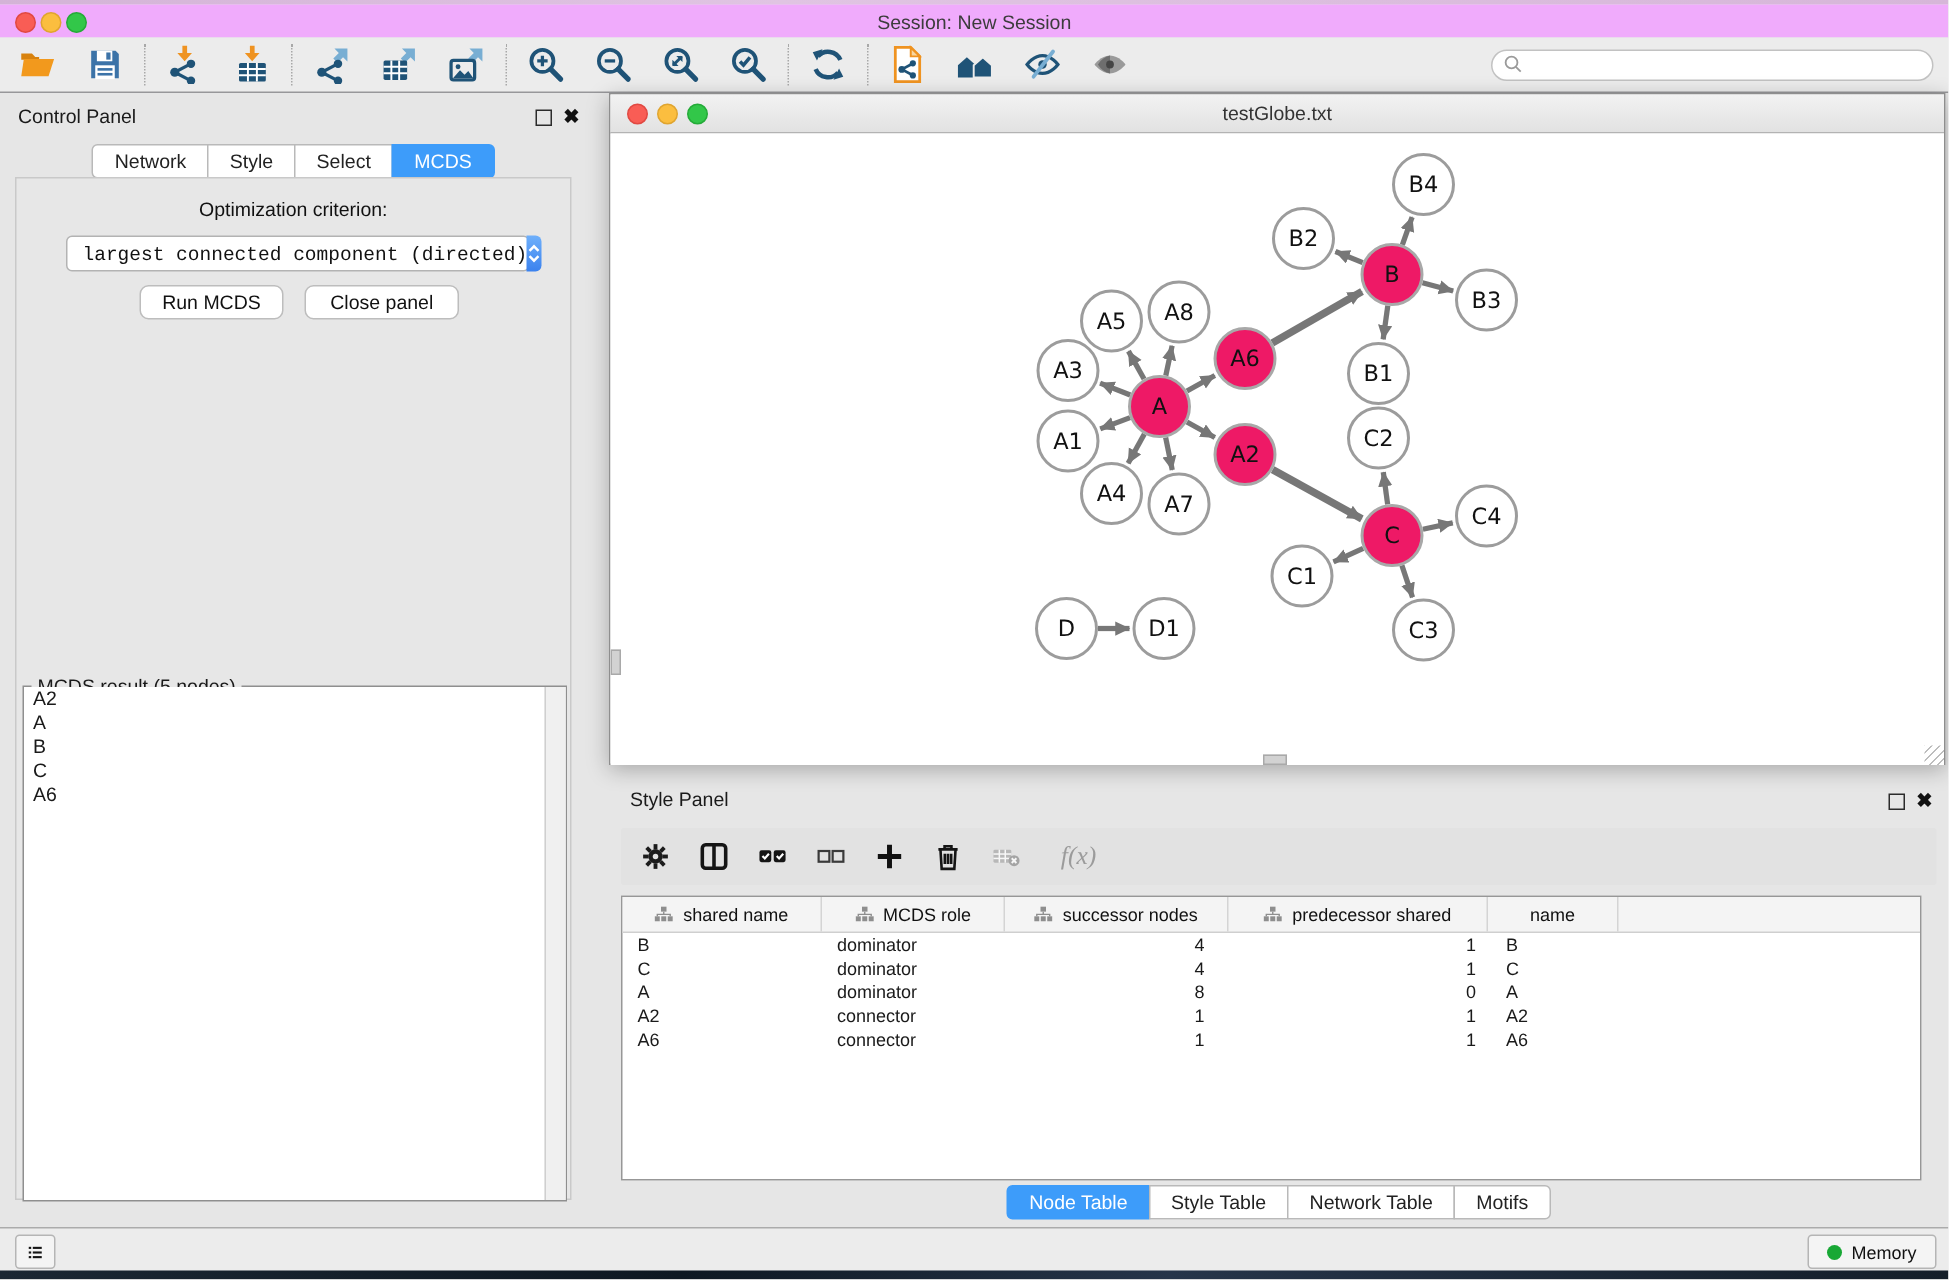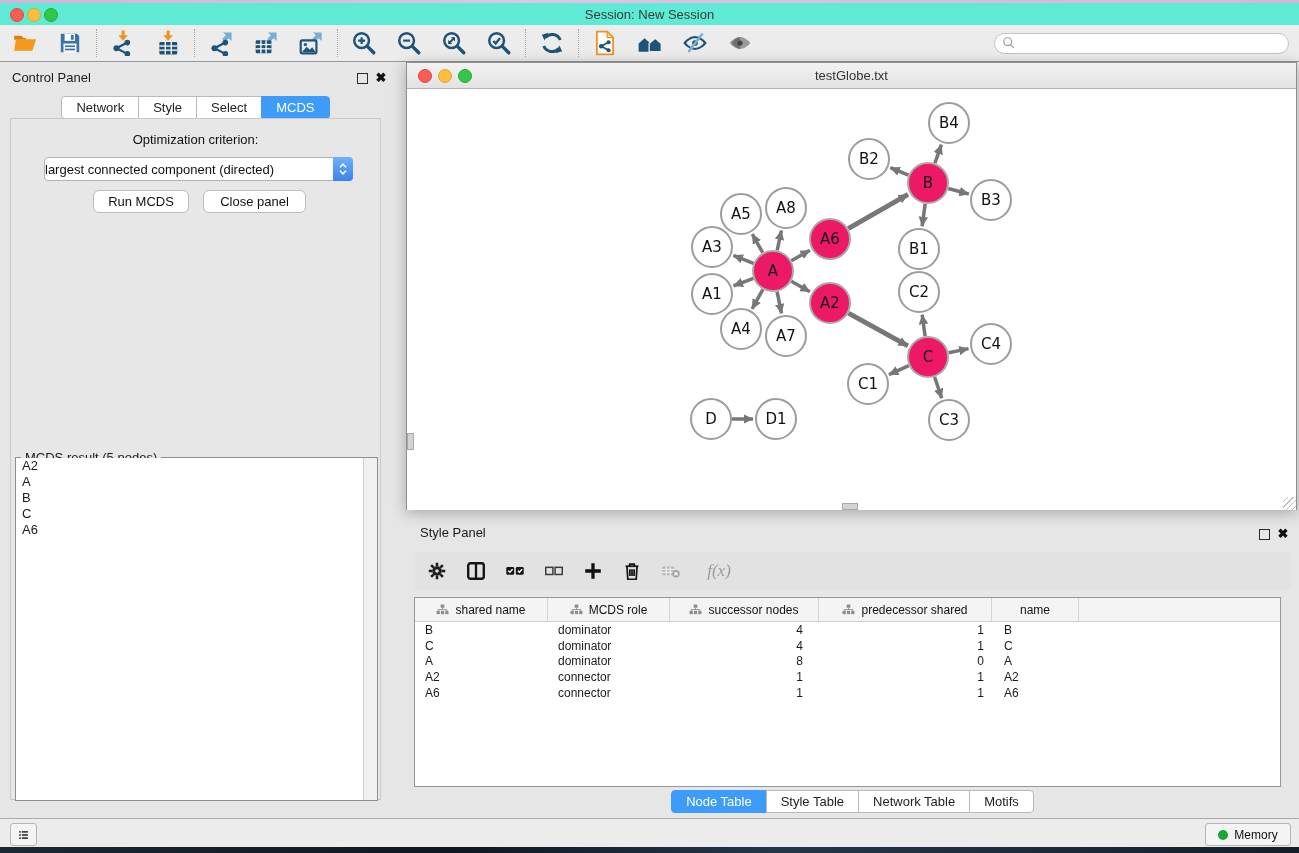--- a/index.html
+++ b/index.html
@@ -1,21 +1,21 @@
 <!DOCTYPE html>
 <html><head>
 <meta charset="utf-8">
 <style>
   html,body{margin:0;padding:0;}
   .app{position:relative;width:1299px;height:853px;overflow:hidden;
        font-family:"Liberation Sans",sans-serif;background:#e6e6e6;color:#1a1a1a;}
   
   .wallpaper-top{position:absolute;left:0;top:0;width:1299px;height:3px;
        background:linear-gradient(90deg,#d3b3d6,#e0c4e2 40%,#d6b6d8);}
-  .titlebar{position:absolute;left:0;top:3px;width:1299px;height:22px;background:#5eead4;text-decoration:underline;}
+  .titlebar{position:absolute;left:0;top:3px;width:1299px;height:22px;background:#f0abfc;text-decoration:underline;}
   .tl{position:absolute;top:5px;width:12px;height:12px;border-radius:50%;}
   .tl.red{background:#f95d55;border:1px solid #e14942;}
   .tl.yel{background:#fbbe3f;border:1px solid #e0a52f;}
   .tl.grn{background:#32c749;border:1px solid #24ab38;}
   .title-text{position:absolute;left:0;right:0;top:4px;text-align:center;font-size:13px;color:#3c3c3c;}
   .toolbar{position:absolute;left:0;top:25px;width:1299px;height:37px;background:#ececec;
        border-bottom:1px solid #97979a;display:flex;align-items:center;padding-left:12px;box-sizing:border-box;}
   .tb-group{display:flex;align-items:center;gap:18px;}
   .tb-divider{width:1px;height:28px;border-left:1px dotted #a8a8a8;margin:0 12px;}
   .tb-btn{width:27px;height:27px;background:none;border:none;padding:0;cursor:pointer;}
@@ -33,21 +33,21 @@
   .cp-tabs{position:absolute;left:0;top:96px;width:391px;display:flex;justify-content:center;}
   .seg{height:21px;line-height:21px;padding:0 14px;font-size:13px;background:#fff;border:1px solid #b9b9b9;
        margin-left:-1px;cursor:pointer;color:#222;}
   .seg:first-child{border-radius:4px 0 0 4px;margin-left:0;}
   .seg:last-child{border-radius:0 4px 4px 0;}
   .seg.sel{background:#3d9cfa;border-color:#3d9cfa;color:#fff;}
   .cp-body{position:absolute;left:10px;top:118px;width:371px;height:682px;background:#e7e7e7;border:1px solid #c9c9c9;box-sizing:border-box;}
   .opt-label{position:absolute;left:0;width:100%;top:13px;text-align:center;font-size:13px;color:#111;}
   .dropdown{position:absolute;left:33px;top:38px;width:309px;height:24px;background:#fff;border:1px solid #b3b3b3;
        border-radius:4px;display:flex;align-items:center;box-sizing:border-box;cursor:pointer;}
-  .dropdown .dd-text{flex:1;font-size:13px;color:#111;white-space:nowrap;}
+  .dropdown .dd-text{flex:1;font-size:13px;padding-left:10px;color:#111;white-space:nowrap;font-family:Liberation Mono, monospace;}
   .dd-stepper{width:20px;height:24px;margin:-1px -1px -1px 0;border-radius:0 4px 4px 0;
        background:linear-gradient(#6fb0fb,#3b82ee);display:flex;flex-direction:column;align-items:center;justify-content:center;}
   .dd-stepper svg{width:10px;height:14px;}
   .btn{position:absolute;height:23px;background:#fff;border:1px solid #bdbdbd;border-radius:6px;
        font:13px "Liberation Sans",sans-serif;color:#111;cursor:pointer;}
   .fieldset{position:absolute;left:4px;top:338px;width:361px;height:342px;border:1px solid #8f8f8f;}
   .fieldset .legend{position:absolute;top:-8px;left:5px;background:#e7e7e7;padding:0 4px;font-size:13px;}
   .result-list{position:absolute;inset:0;background:#fff;overflow:hidden;}
   .result-item{font-size:13px;line-height:16px;padding-left:6px;cursor:default;}
   .result-scroll{position:absolute;right:0;top:0;bottom:0;width:13px;background:#f0f0f0;border-left:1px solid #cfcfcf;}

